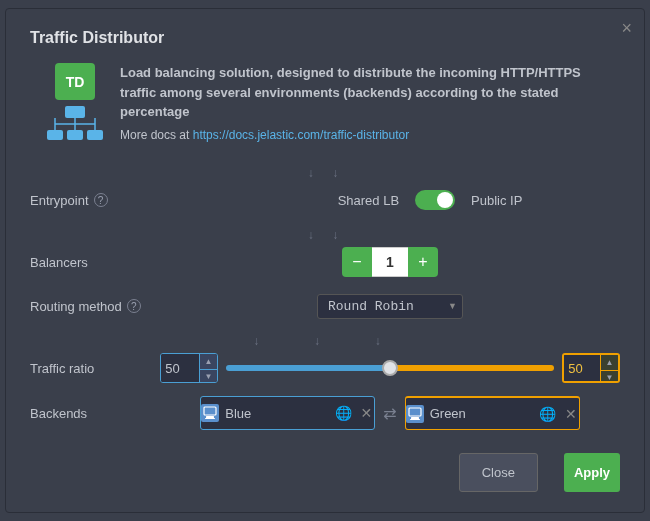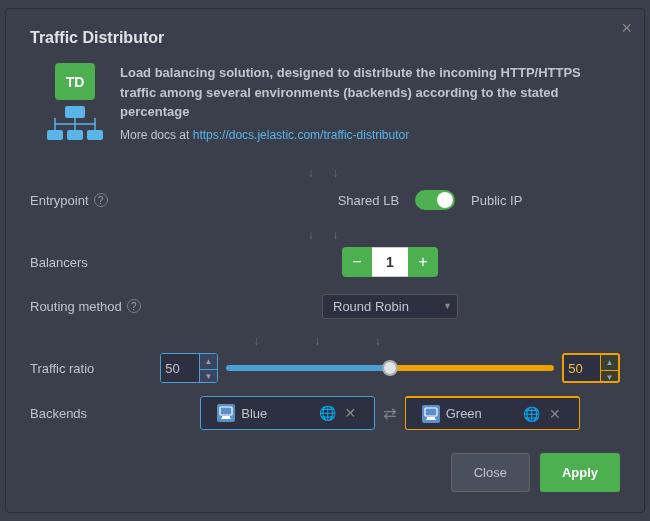--- a/index.html
+++ b/index.html
@@ -180,25 +180,26 @@
       border-top: 1px solid #ccc;
       border-bottom: 1px solid #ccc;
     }
     
     .routing-select {
       background: #2c3040;
       border: 1px solid #555;
       border-radius: 3px;
       color: #c0c4cc;
       font-size: 13px;
-      padding: 4px 32px 4px 10px;
+      padding: 4px 16px 4px 10px;
       appearance: none;
       -webkit-appearance: none;
       cursor: pointer;
       position: relative;
+      font-family: Liberation Mono, monospace;
     }
     .select-wrap {
       position: relative;
       display: inline-block;
     }
     .select-wrap::after {
       content: '▼';
       position: absolute;
       right: 6px;
       top: 50%;
@@ -262,21 +263,21 @@
       background: #e0e2e6;
       border: 2px solid #aaa;
       cursor: pointer;
     }
     .backend-input-wrap {
       display: flex;
       align-items: center;
       background: #2c3040;
       border: 1px solid #4a9fd4;
       border-radius: 3px;
-      padding: 3px 16px;
+      padding: 3px 0;
       gap: 6px;
       width: 175px;
       height: 34px;
     }
     .backend-icon {
       width: 18px;
       height: 18px;
       background: #5a8fcc;
       border-radius: 2px;
       display: flex;
@@ -320,25 +321,26 @@
       color: #c0c4cc;
       padding: 11px 22px;
       border-radius: 3px;
       cursor: pointer;
       font-size: 13px;
     }
     .btn-apply {
       background: #4caf50;
       border: none;
       color: #fff;
-      padding: 7px 22px;
+      padding: 7px 10px;
       border-radius: 3px;
       cursor: pointer;
       font-size: 13px;
       font-weight: bold;
+      margin-left: 16px;
     }
 
     
     .arrows-decoration {
       text-align: center;
       color: #6a7080;
       font-size: 12px;
       margin: 4px 0;
       letter-spacing: 4px;
     }

